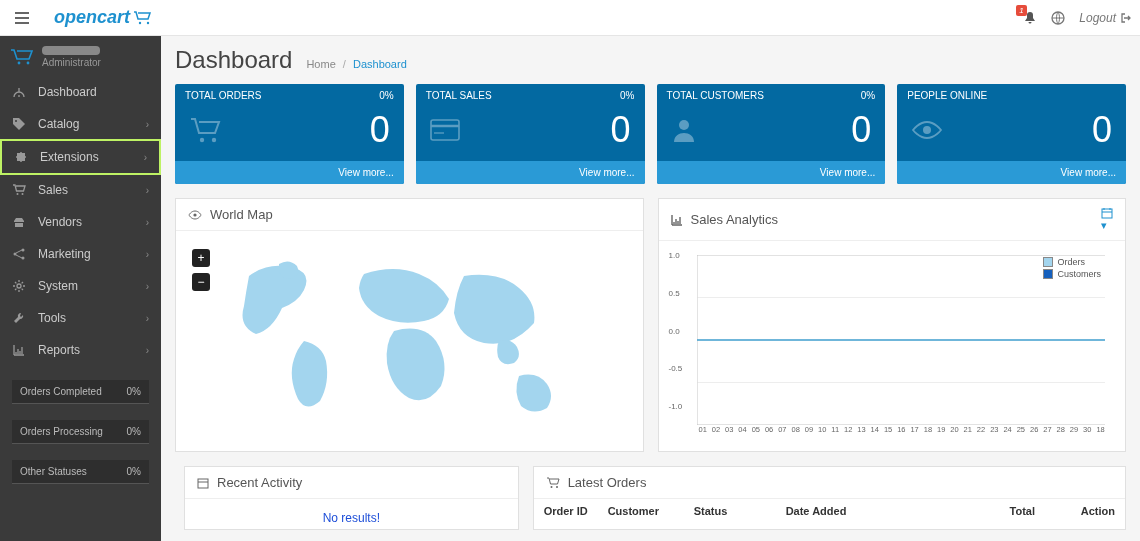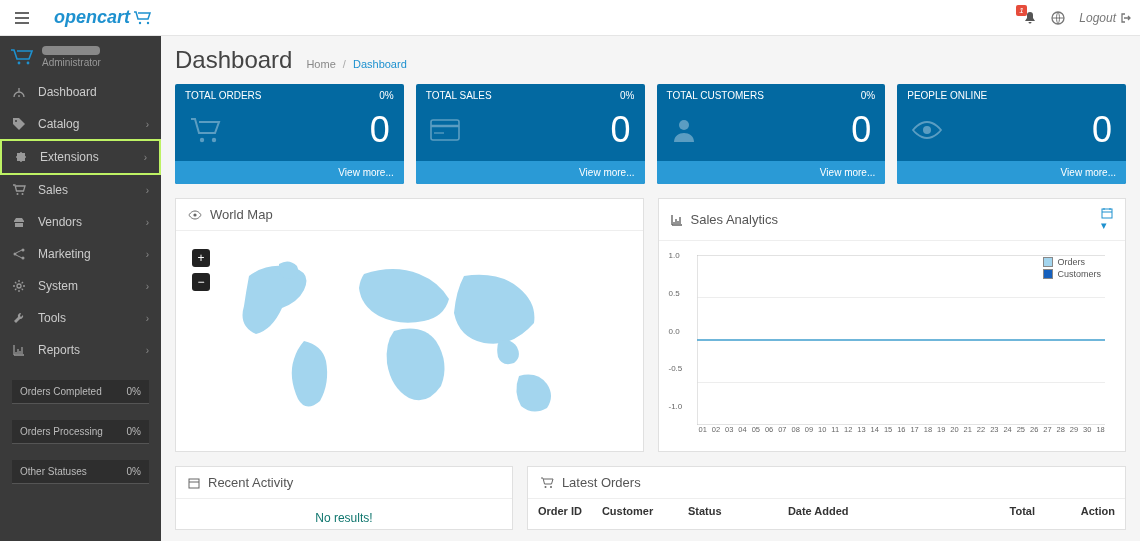--- a/index.html
+++ b/index.html
@@ -54,26 +54,26 @@
 .map-btn { width: 18px; height: 18px; background: #222; color: #fff; border-radius: 3px; display: flex; align-items: center; justify-content: center; font-size: 12px; cursor: pointer; }
 .world-map { width: 100%; height: 190px; display: flex; align-items: center; justify-content: center; }
 
 .chart-area { position: relative; height: 190px; padding: 4px 10px 0 28px; }
 .chart-legend { position: absolute; right: 14px; top: 6px; background: #fff; font-size: 9px; color: #555; padding-left: 24px; }
 .legend-row { display: flex; align-items: center; gap: 4px; margin-bottom: 2px; }
 .legend-sw { width: 10px; height: 10px; border: 1px solid #888; }
 .svg-chart { width: 100%; height: 170px; }
 .x-ticks { display: flex; justify-content: space-between; font-size: 7.5px; color: #666; padding-left: 2px; }
 
-.bottom-row { display: flex; gap: 14px; }
-.recent-body { text-align: center; color: #0f766e; font-size: 12px; padding: 12px 0 4px 0; }
+.bottom-row { display: flex; gap: 14px; margin-left: 9px; }
+.recent-body { text-align: center; color: #1d4ed8; font-size: 12px; padding: 12px 0 4px 0; }
 .orders-head-row { display: flex; font-size: 11px; color: #333; font-weight: 700; padding: 6px 10px; }
 .oh-id { width: 64px; }
 .oh-cust { width: 86px; }
-.oh-status { width: 100px; }
+.oh-status { width: 92px; }
 .oh-date { width: 120px; }
 .oh-total { flex: 1; text-align: right; padding-right: 30px; }
 .oh-action { width: 50px; text-align: right; }
 
 svg { display: block; }
 </style>
 </head>
 <body>
 
 <div class="topbar">

